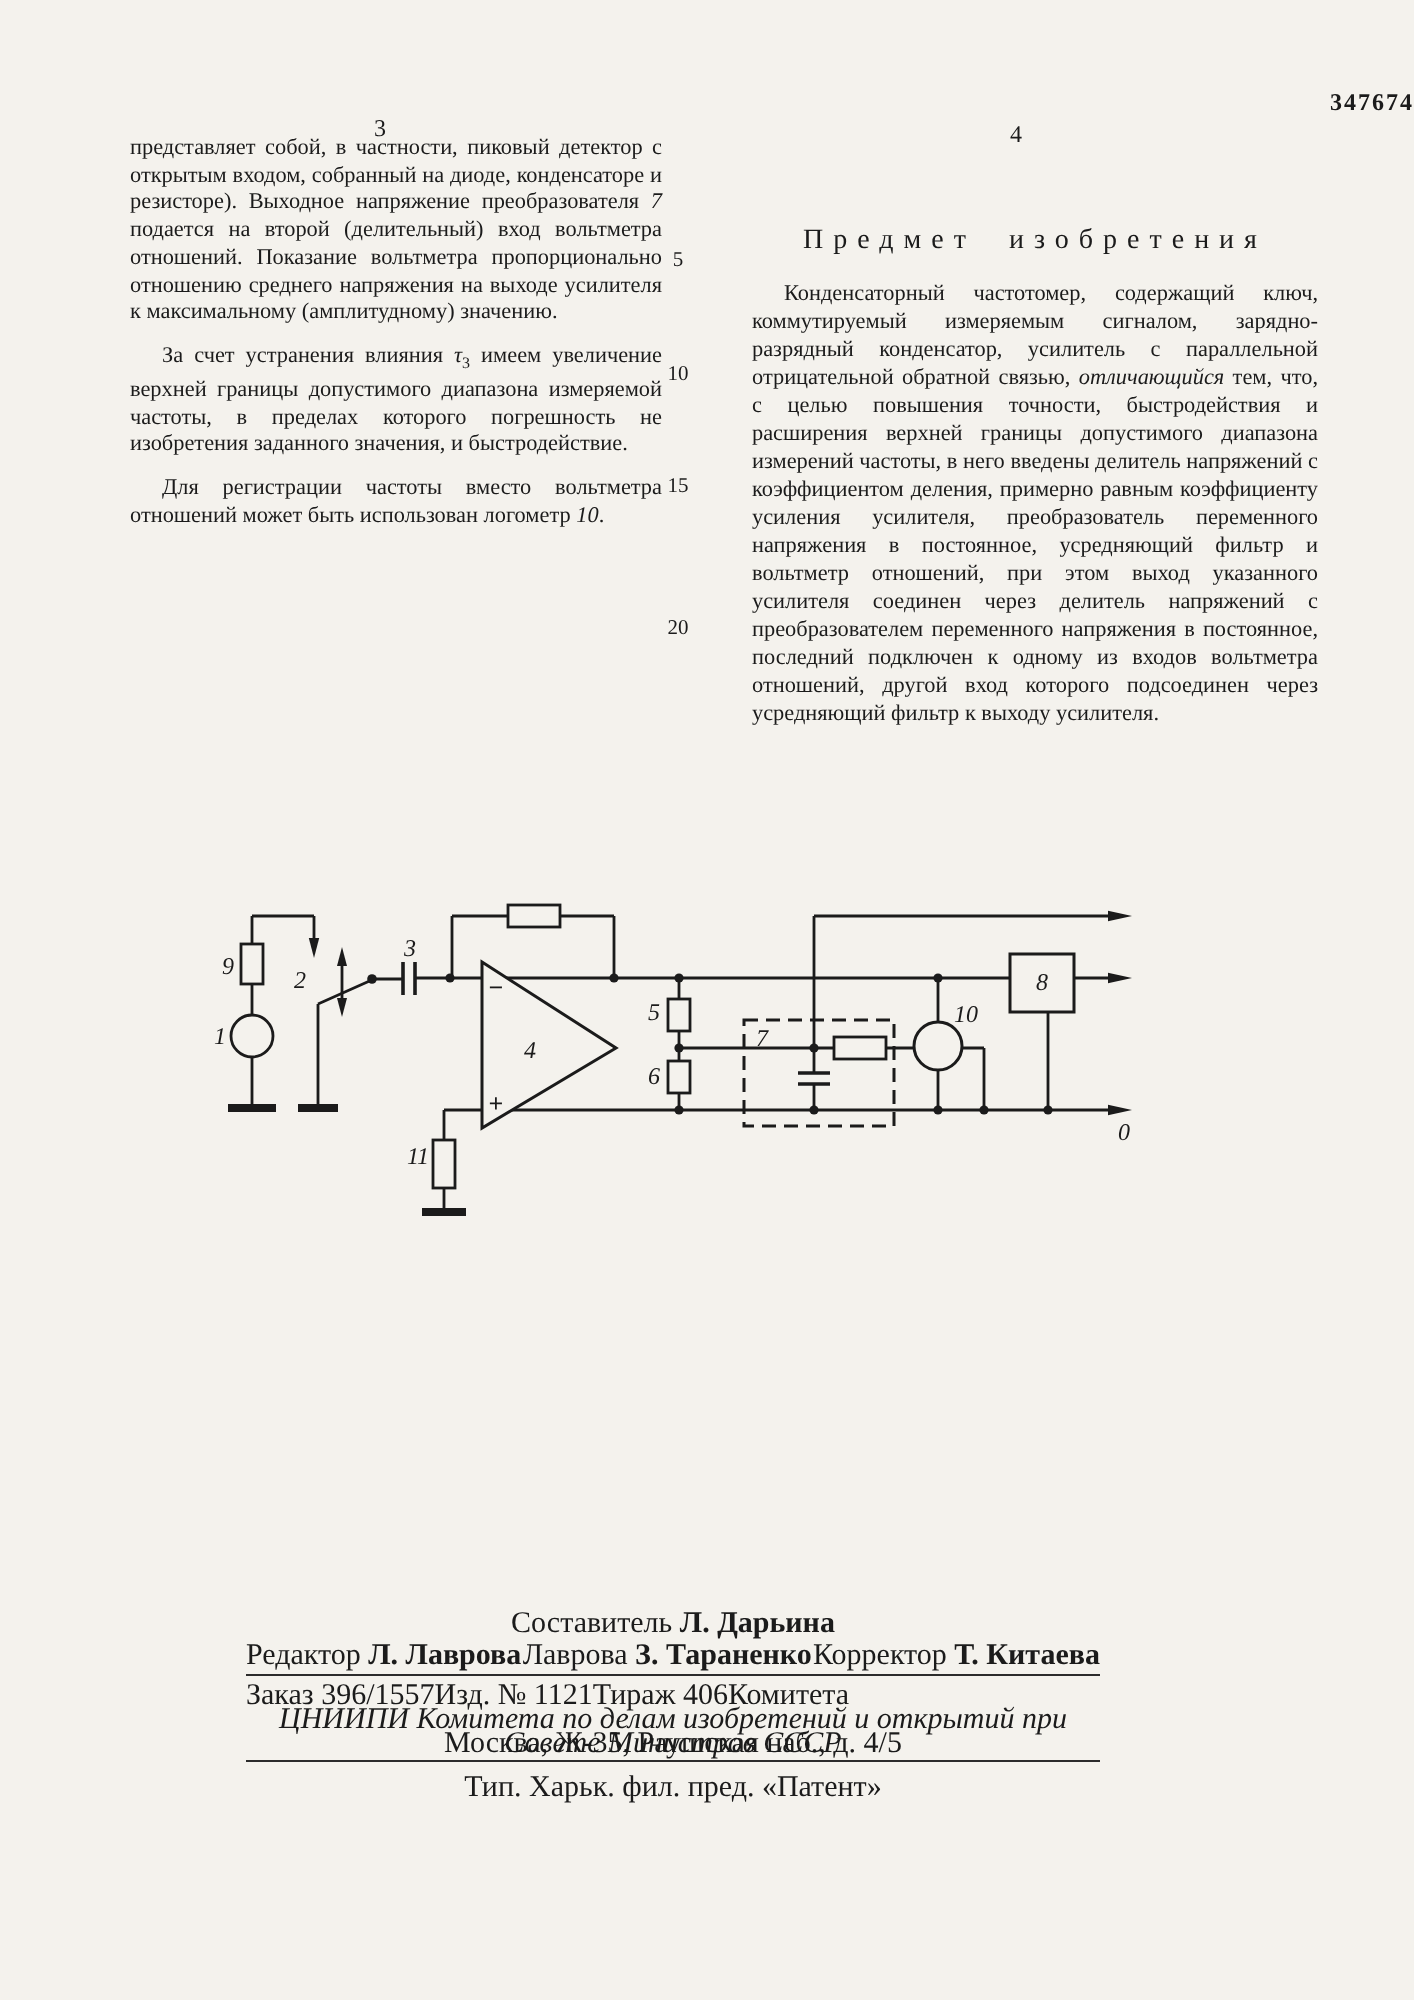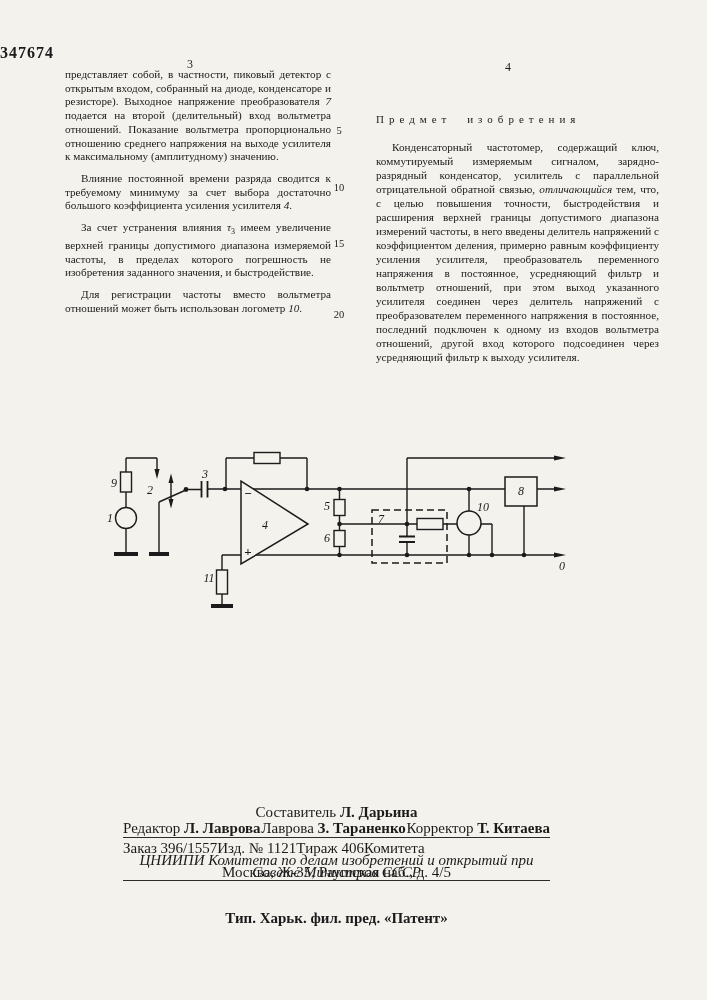--- a/index.html
+++ b/index.html
@@ -1,59 +1,58 @@
 <!DOCTYPE html>
 <html><head>
 <meta charset="utf-8">
 <style>
   html,body{margin:0;padding:0;background:#888;}
   #page{position:relative;width:707px;height:1000px;background:#f4f2ed;color:#1b1b1b;
         font-family:"Liberation Serif",serif;overflow:hidden;}
   .abs{position:absolute;}
-  #patent-number{top:44px;left:0;width:707px;text-align:left;font-size:16px;font-weight:bold;letter-spacing:1px;}
+  #patent-number{top:44px;left:0;width:707px;text-align:right;font-size:12px;font-weight:bold;letter-spacing:1px;}
   .pagenum{font-size:12px;}
   #pagenum-left{top:57px;left:150px;width:80px;text-align:center;}
   #pagenum-right{top:60px;left:468px;width:80px;text-align:center;}
   .col{font-size:11.2px;line-height:13.7px;text-align:justify;}
   #left-col{top:68px;left:49px;width:282px;}
   #left-col p{margin:0 0 8px 16px;}
   #left-col p.ind{text-indent:16px;}
   #right-col-p1{top:78px;left:376px;width:283px;text-indent:16px;}
-  #claims-heading{top:113px;left:376px;width:283px;font-size:11px;
+  #claims-heading{top:113px;left:376px;width:283px;text-align:center;font-size:14px;
                   letter-spacing:5px;word-spacing:8px;}
   #claim-text{top:140px;left:376px;width:283px;text-indent:16px;line-height:14px;}
   .mnum{left:330px;width:18px;text-align:center;font-size:10.5px;}
   sub{font-size:8px;}
   i.num{font-style:italic;}
   
   .foot{font-size:15px;line-height:12px;}
   #f-compiler{top:806px;left:123px;width:427px;text-align:center;}
   #f-row2{top:822px;left:123px;width:427px;display:flex;justify-content:space-between;}
   #f-rule1{top:837px;left:123px;width:427px;height:1px;background:#2c2c2c;}
   #f-row3{top:842px;left:123px;width:427px;display:flex;justify-content:flex-start;}
   #f-org{top:854px;left:123px;width:427px;text-align:center;font-style:italic;}
   #f-addr{top:866px;left:123px;width:427px;text-align:center;}
   #f-rule2{top:880px;left:123px;width:427px;height:1px;background:#2c2c2c;}
-  #f-printer{top:912px;left:123px;width:427px;text-align:center;font-weight:bold;}
+  #f-printer{top:888px;left:123px;width:427px;text-align:center;}
   .bold{font-weight:bold;}
   svg text{font-family:"Liberation Serif",serif;font-style:italic;font-size:12px;fill:#1b1b1b;}
   svg text.sign{font-style:normal;font-size:13px;font-weight:bold;}
 </style>
 </head>
 <body>
 
 <div id="page">
 
   <div id="patent-number" class="abs">347674</div>
   <div id="pagenum-left" class="abs pagenum">3</div>
   <div id="pagenum-right" class="abs pagenum">4</div>
 
   <div id="left-col" class="abs col">
     <p><span>представляет собой, в частности, пиковый детектор с открытым входом, собранный на диоде, конденсаторе и резисторе). Выходное напряжение преобразователя </span><i class="num">7</i><span> подается на второй (делительный) вход вольтметра отношений. Показание вольтметра пропорционально отношению среднего напряжения на выходе усилителя к максимальному (амплитудному) значению.</span></p>
-    <p class="ind"><span>Влияние постоянной времени разряда сводится к требуемому минимуму за счет выбора достаточно большого коэффициента усиления усилителя </span><i class="num">4</i><span>.</span></p>
     <p class="ind"><span>За счет устранения влияния </span><i class="num">τ</i><sub>3</sub><span> имеем увеличение верхней границы допустимого диапазона измеряемой частоты, в пределах которого погрешность не изобретения заданного значения, и быстродействие.</span></p>
     <p class="ind"><span>Для регистрации частоты вместо вольтметра отношений может быть использован логометр </span><i class="num">10</i><span>.</span></p>
   </div>
 
   <div class="abs mnum" style="top:125px">5</div>
   <div class="abs mnum" style="top:182px">10</div>
   <div class="abs mnum" style="top:238px">15</div>
   <div class="abs mnum" style="top:309px">20</div>
 
   <div id="claims-heading" class="abs">Предмет изобретения</div>

